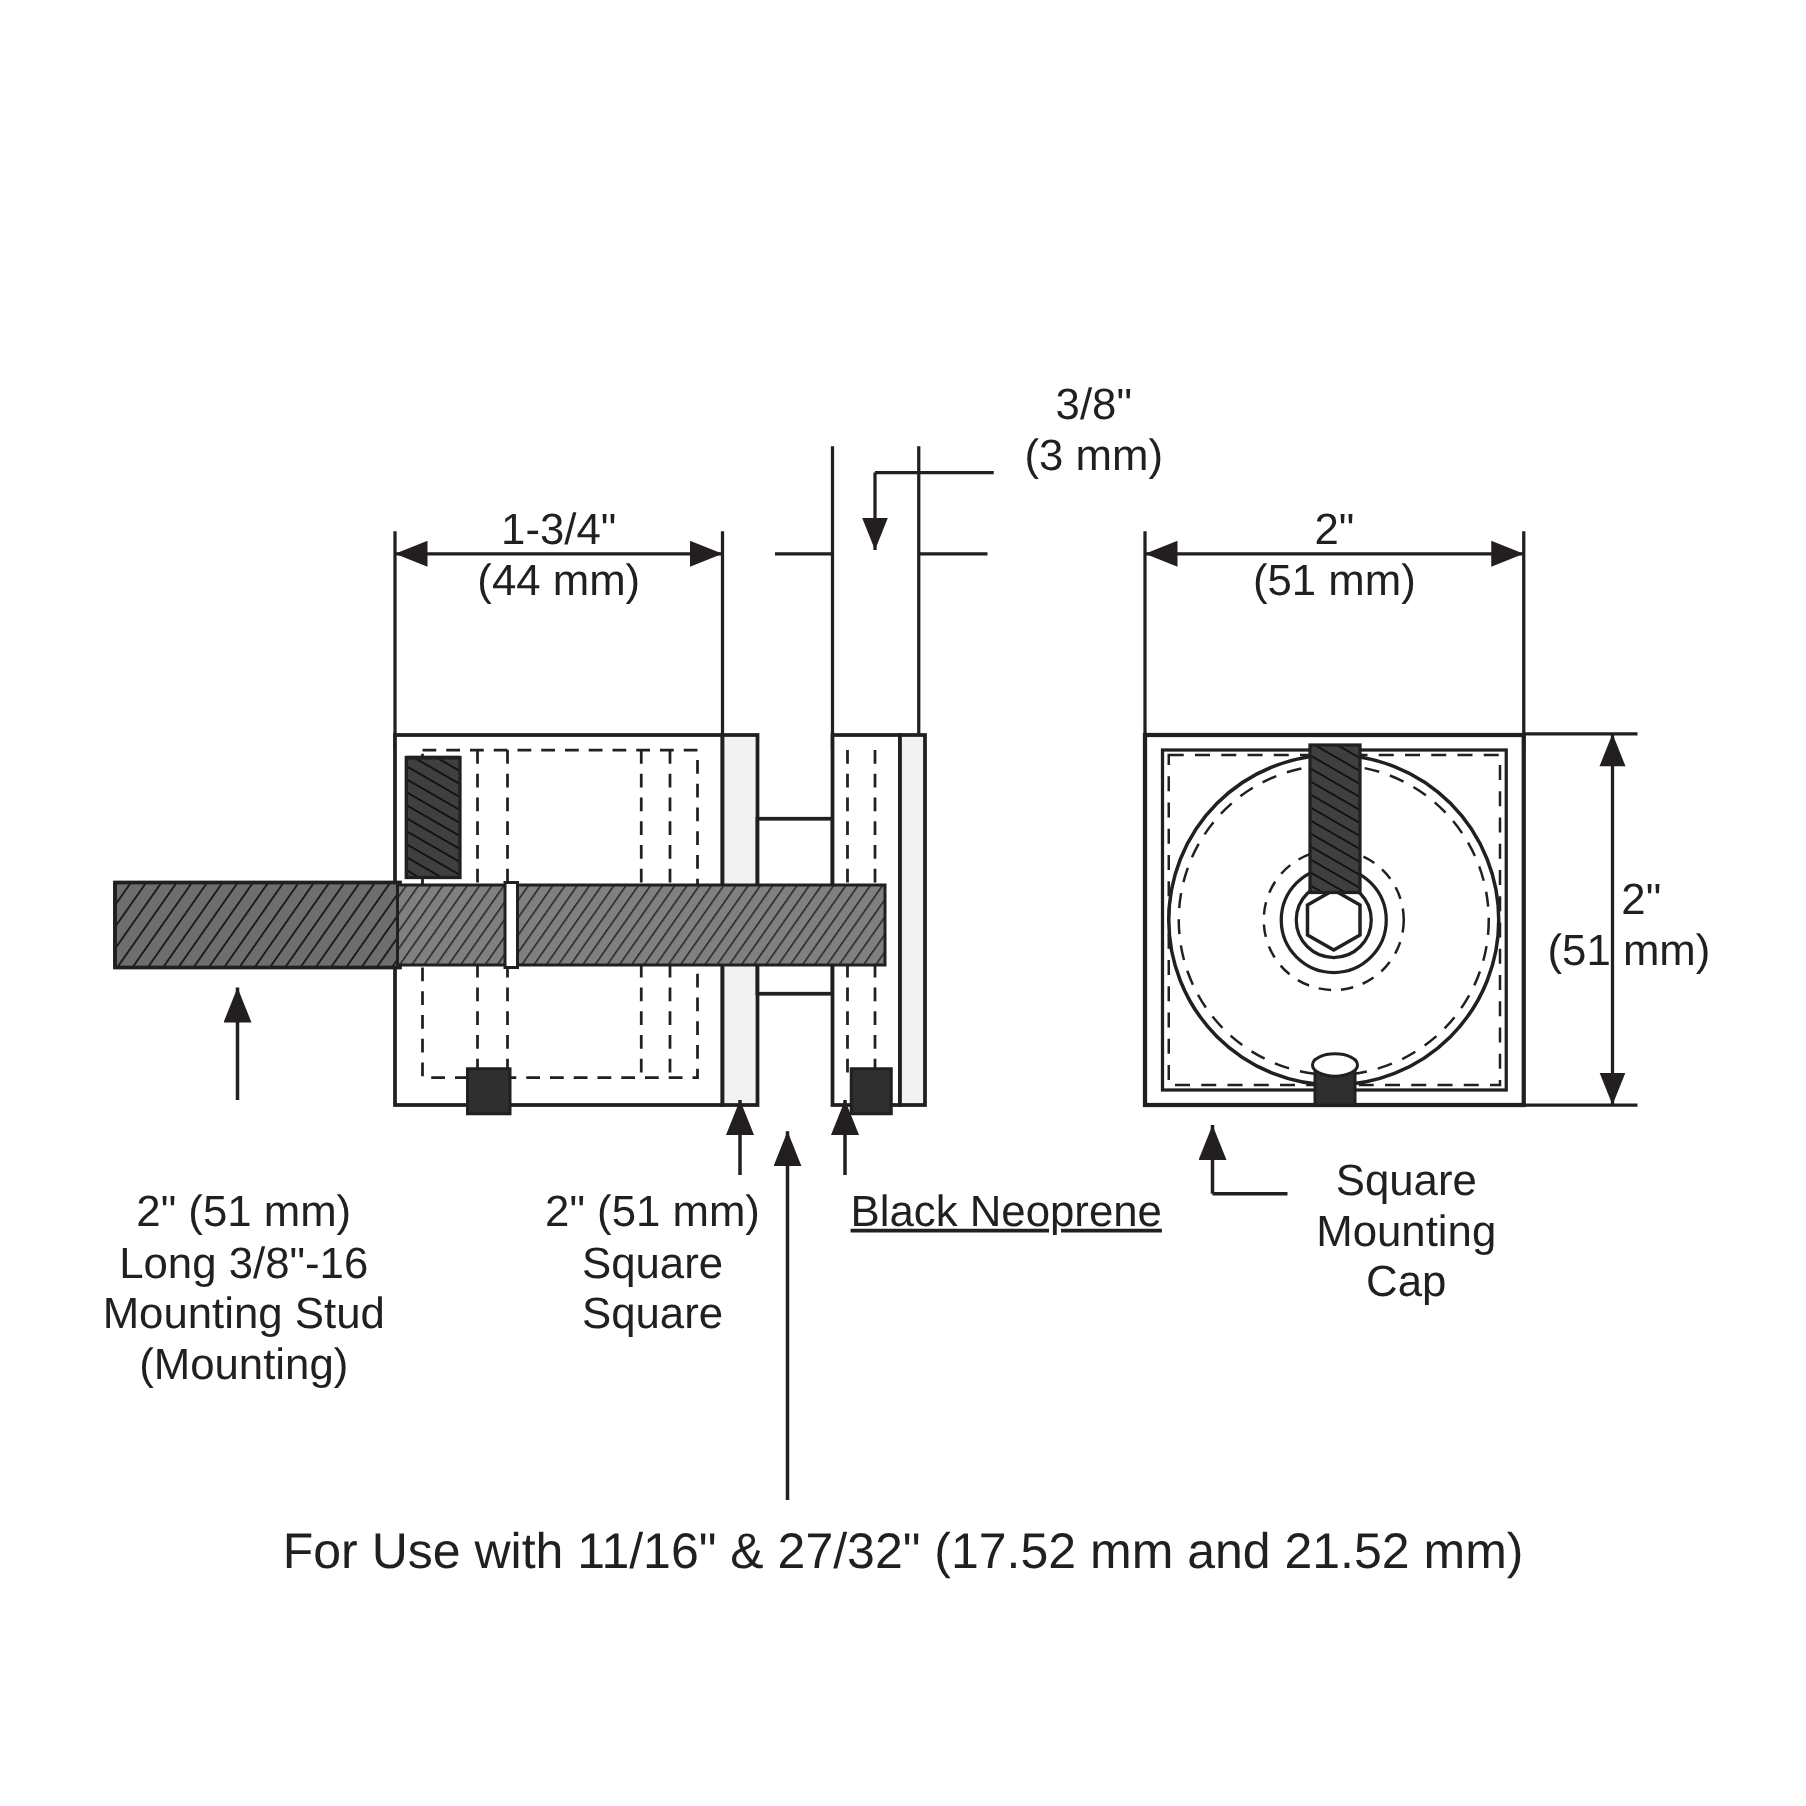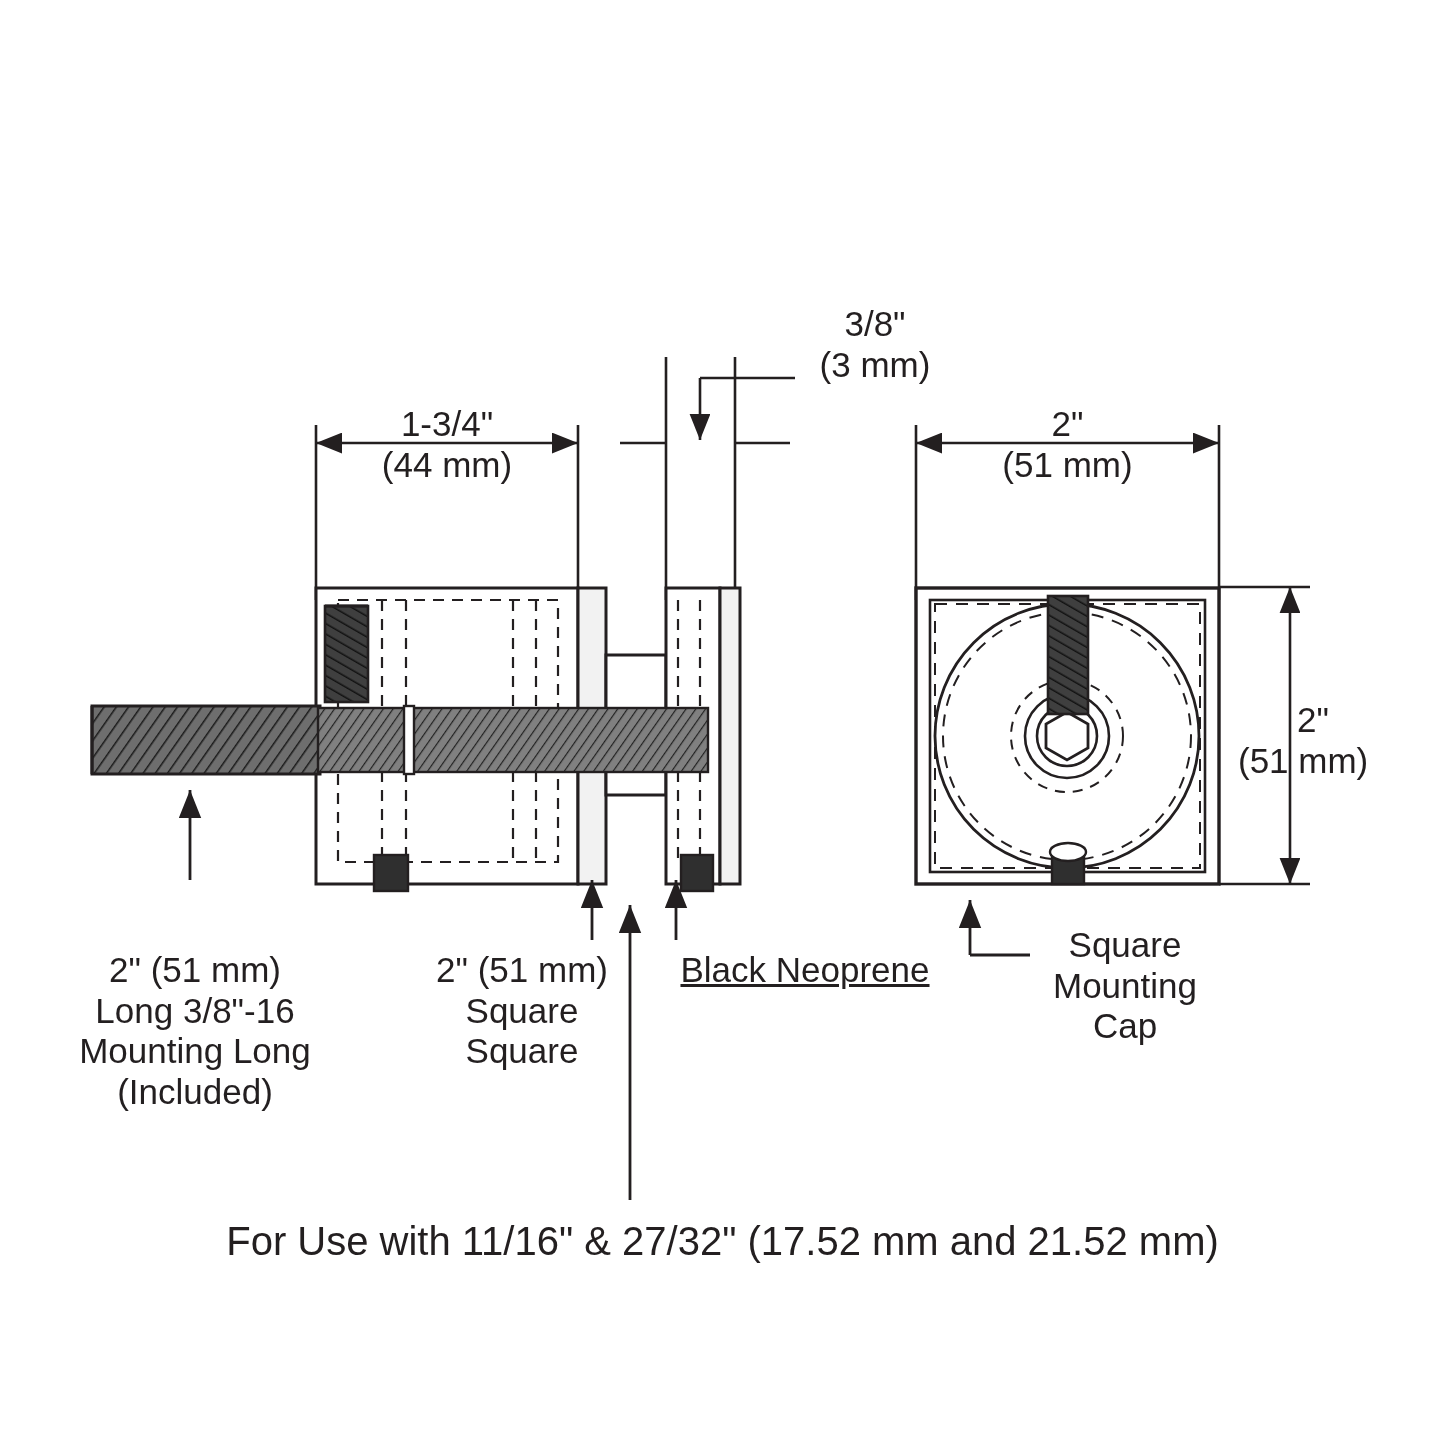--- a/index.html
+++ b/index.html
@@ -172,22 +172,22 @@
   </div>
 
   <div class="lbl dim" style="left:1238px;top:700px;width:200px;text-align:left;">
     <div style="text-align:center;width:150px;">2"</div>
     <div class="nowrap">(51 mm)</div>
   </div>
 
   <div class="lbl cap" style="left:30px;top:950px;width:330px;">
     <div>2" (51 mm)</div>
     <div>Long 3/8"-16</div>
-    <div>Mounting Long</div>
-    <div>(Included)</div>
+    <div>Mounting Stud</div>
+    <div>(Mounting)</div>
   </div>
 
   <div class="lbl cap" style="left:392px;top:950px;width:260px;">
     <div class="nowrap">2" (51 mm)</div>
     <div>Square</div>
     <div>Square</div>
   </div>
 
   <div class="lbl cap" style="left:660px;top:950px;width:290px;text-decoration:underline;">
     <div class="nowrap">Black Neoprene</div>

